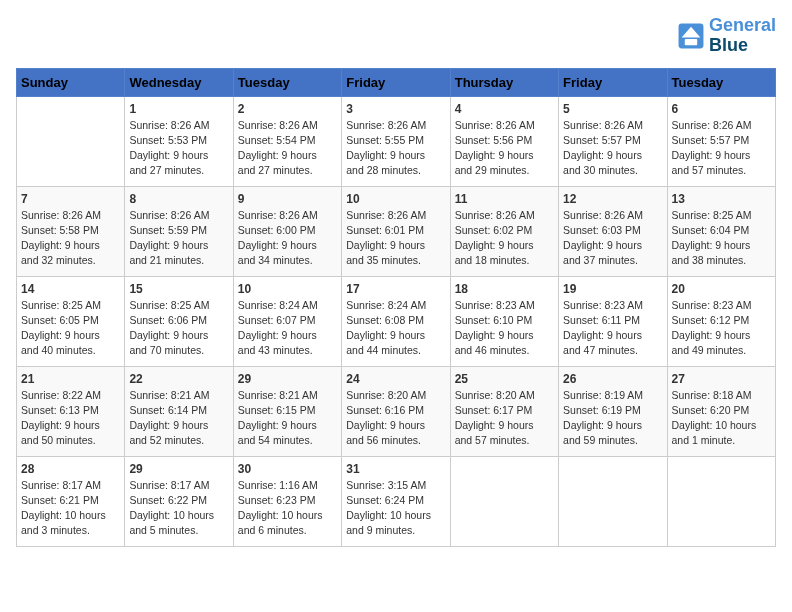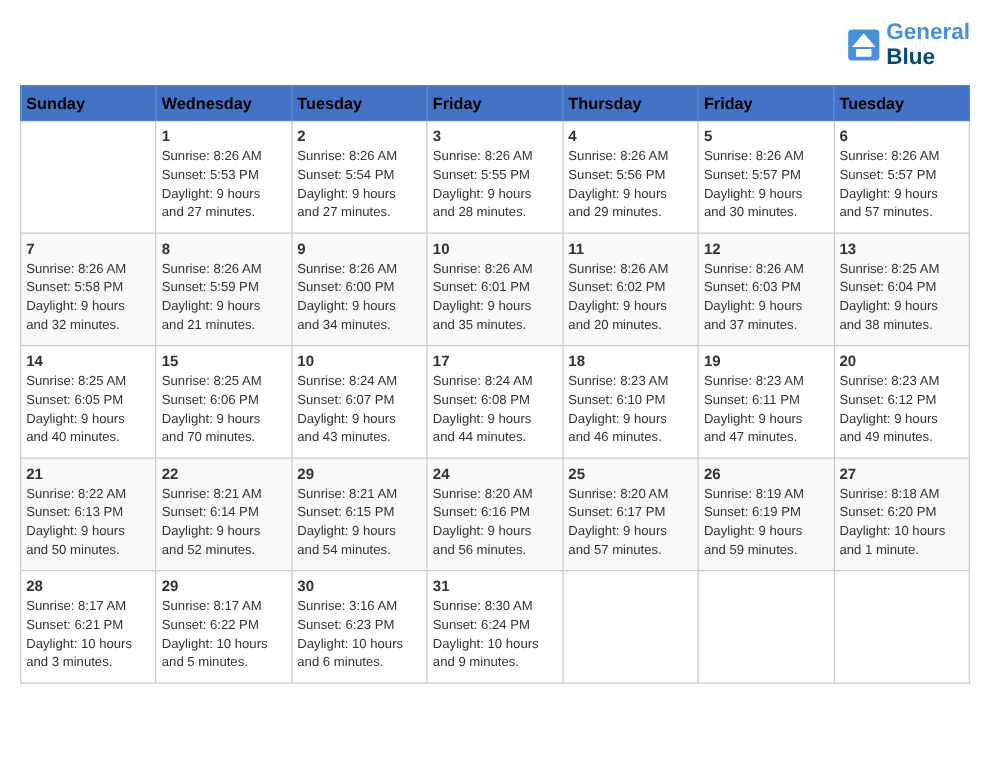--- a/index.html
+++ b/index.html
@@ -212,21 +212,21 @@
             <div>Daylight: 9 hours</div>
             <div>and 35 minutes.</div>
           </div>
         </td>
         <td>
           <span class="day-number">11</span>
           <div class="cell-text">
             <div>Sunrise: 8:26 AM</div>
             <div>Sunset: 6:02 PM</div>
             <div>Daylight: 9 hours</div>
-            <div>and 20 minutes.</div>
+            <div>and 18 minutes.</div>
           </div>
         </td>
         <td>
           <span class="day-number">12</span>
           <div class="cell-text">
             <div>Sunrise: 8:26 AM</div>
             <div>Sunset: 6:03 PM</div>
             <div>Daylight: 9 hours</div>
             <div>and 37 minutes.</div>
           </div>
@@ -386,30 +386,30 @@
           <div class="cell-text">
             <div>Sunrise: 8:17 AM</div>
             <div>Sunset: 6:22 PM</div>
             <div>Daylight: 10 hours</div>
             <div>and 5 minutes.</div>
           </div>
         </td>
         <td>
           <span class="day-number">30</span>
           <div class="cell-text">
-            <div>Sunrise: 3:16 AM</div>
+            <div>Sunrise: 1:16 AM</div>
             <div>Sunset: 6:23 PM</div>
             <div>Daylight: 10 hours</div>
             <div>and 6 minutes.</div>
           </div>
         </td>
         <td>
           <span class="day-number">31</span>
           <div class="cell-text">
-            <div>Sunrise: 8:30 AM</div>
+            <div>Sunrise: 3:15 AM</div>
             <div>Sunset: 6:24 PM</div>
             <div>Daylight: 10 hours</div>
             <div>and 9 minutes.</div>
           </div>
         </td>
         <td></td>
         <td></td>
         <td></td>
       </tr>
     </tbody>

